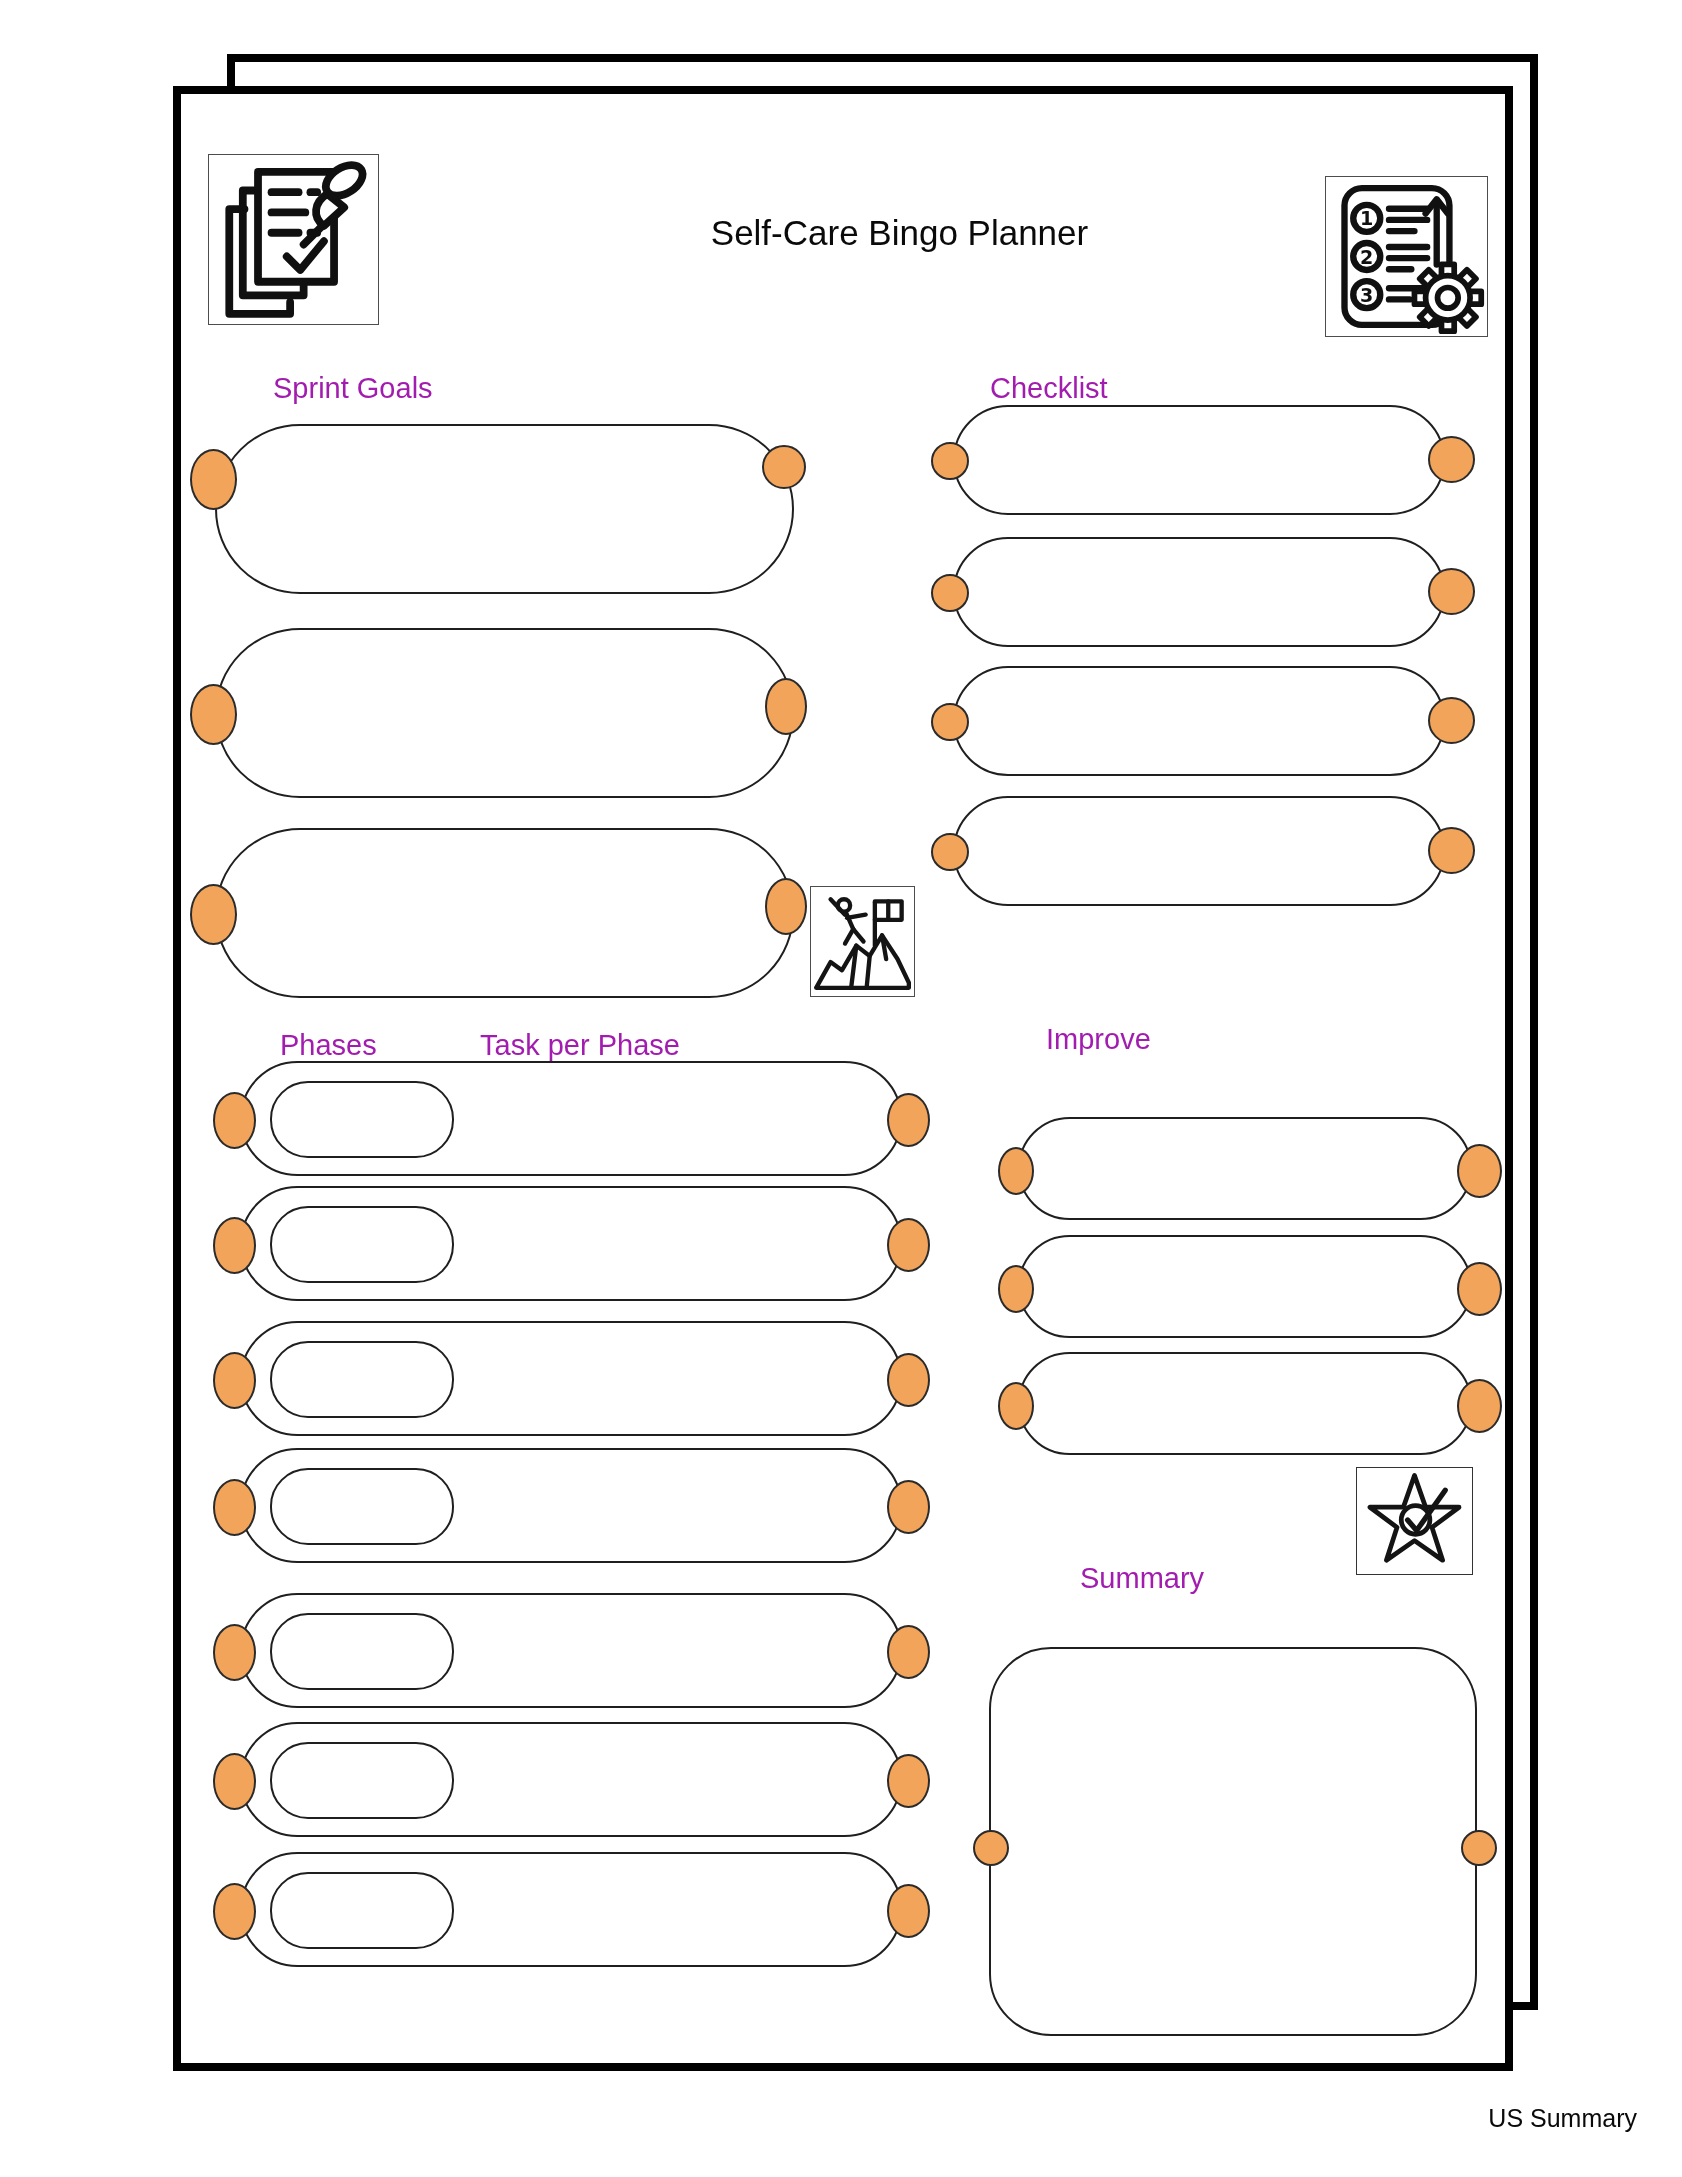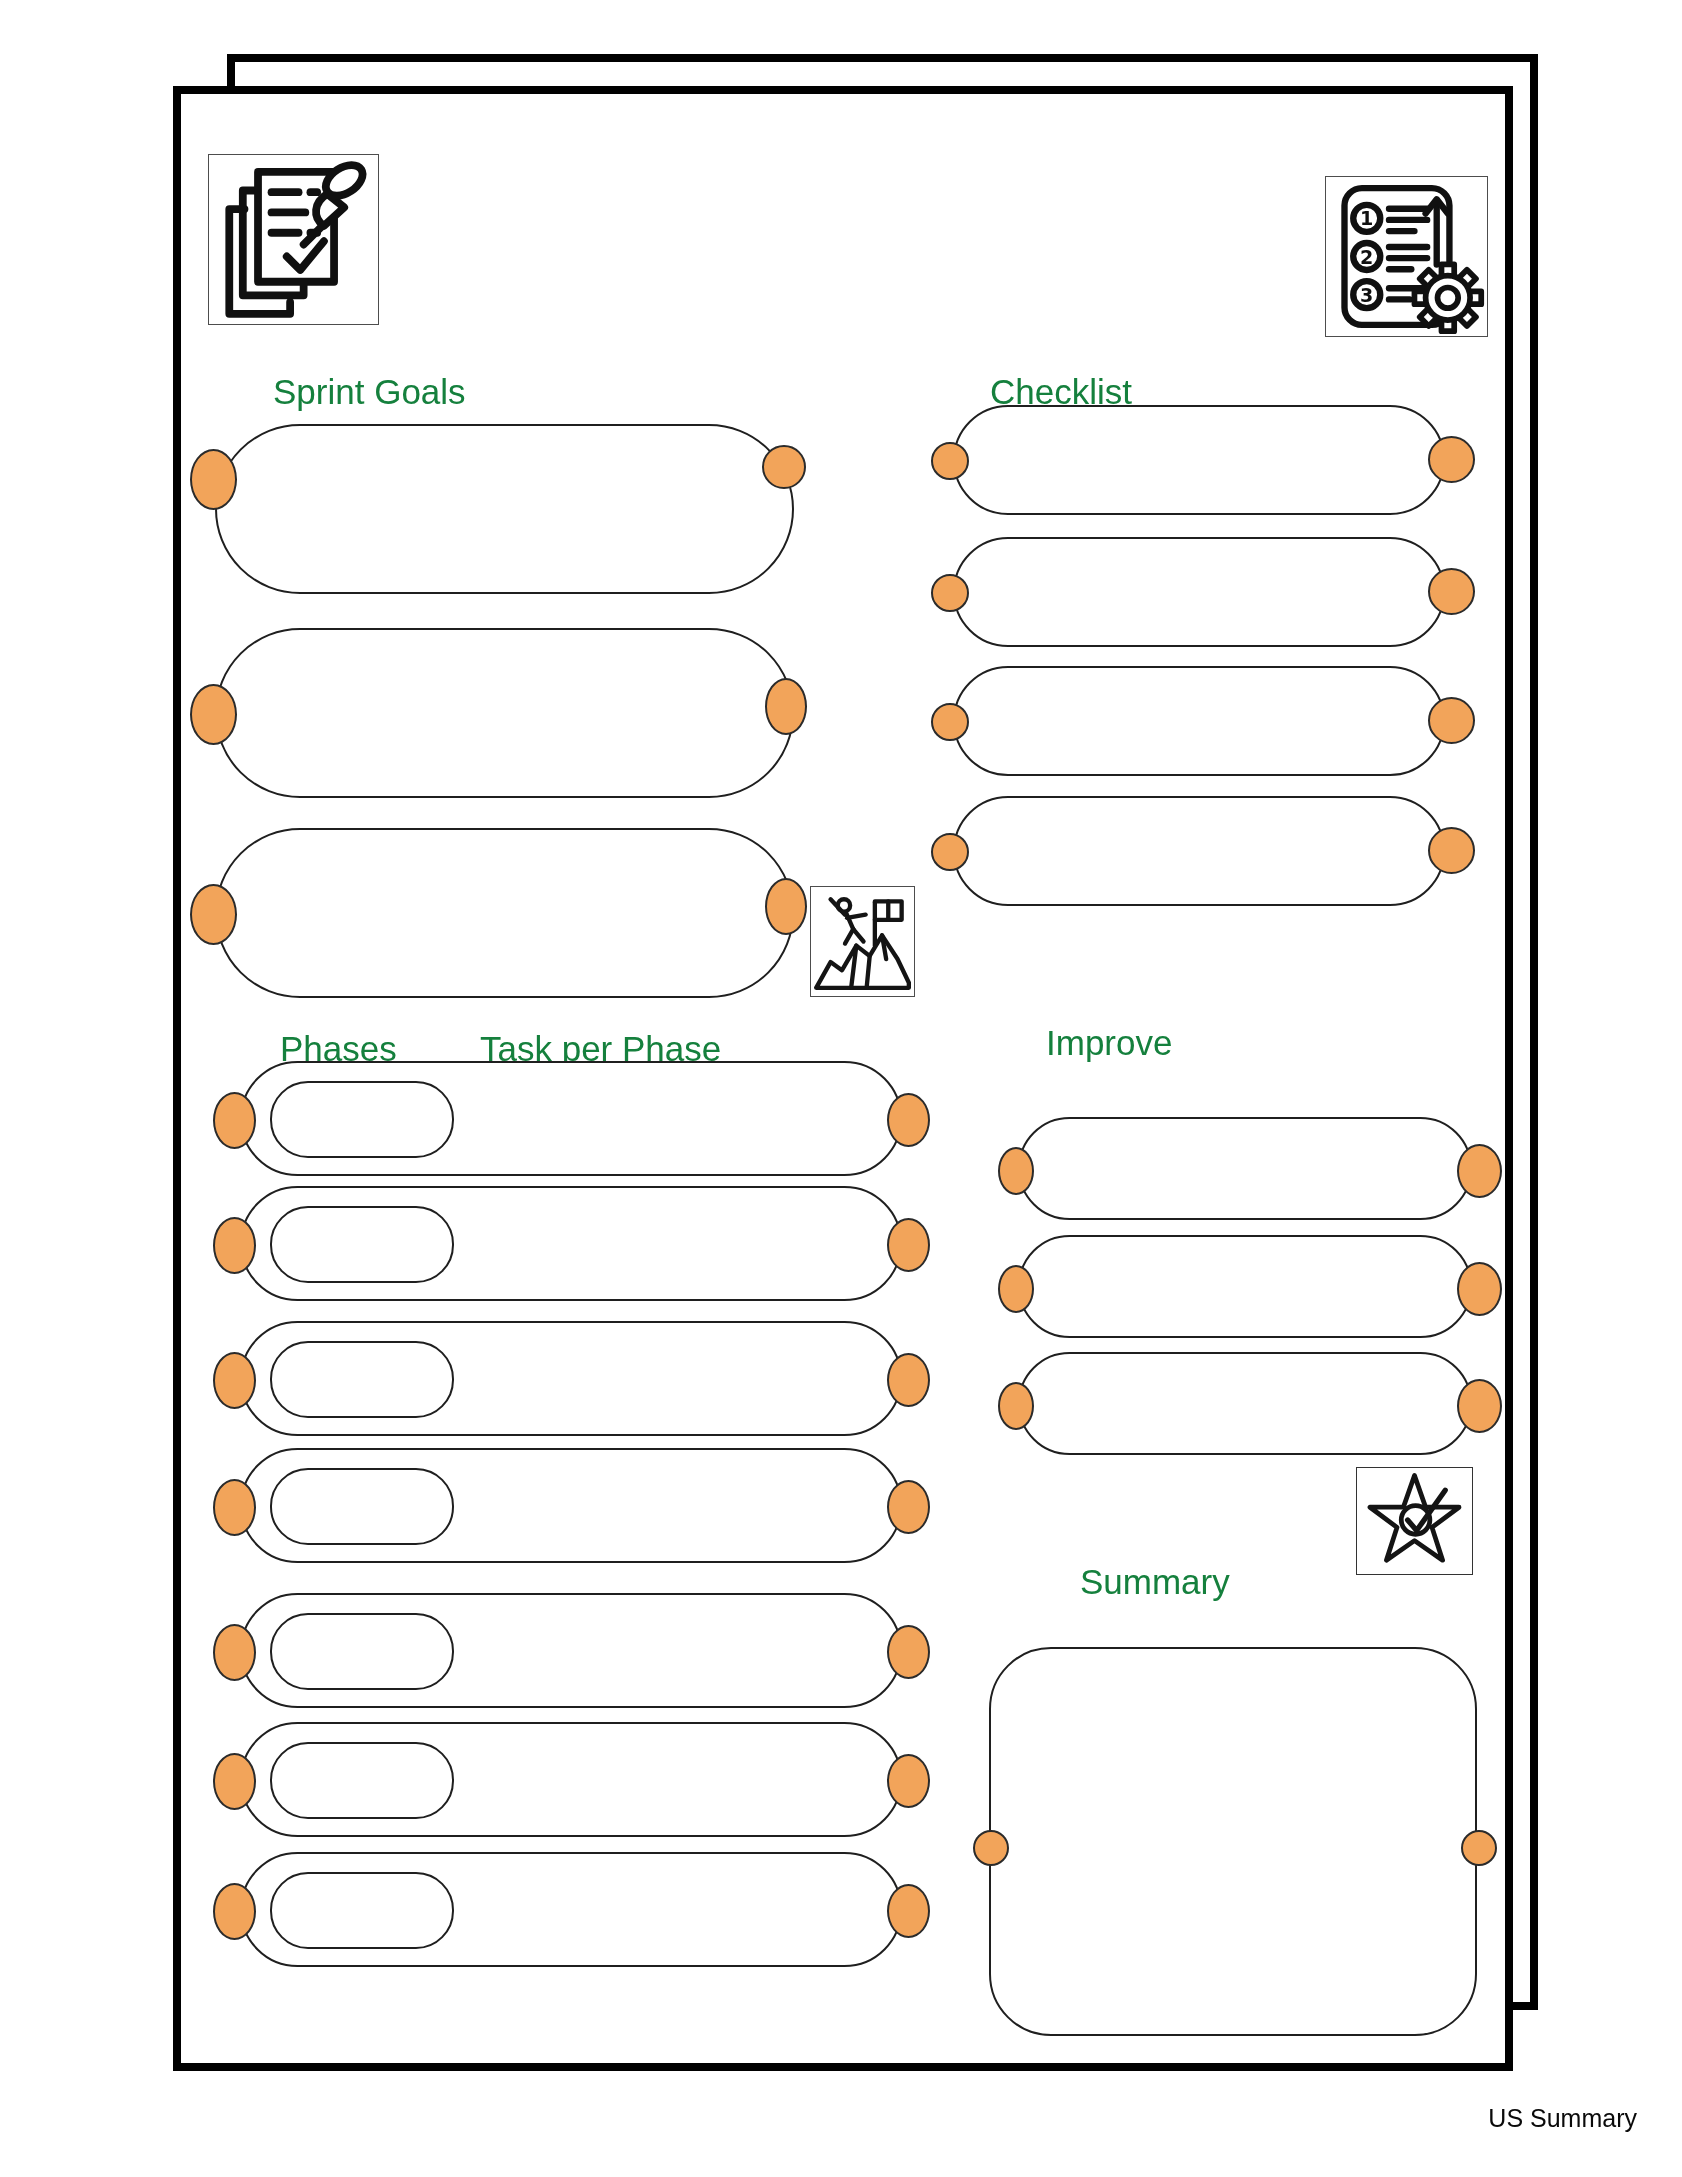--- a/index.html
+++ b/index.html
@@ -13,21 +13,21 @@
   html,body{background:#fff}
   body{font-family:"Liberation Sans", sans-serif;color:#0A0A0A}
   #canvas{position:relative;width:1683px;height:2177px;background:#fff;overflow:hidden}
 
   .page-back{position:absolute;left:227px;top:54px;width:1311px;height:1956px;
     border:8.6px solid var(--page-border);background:#fff;z-index:1}
   .page-front{position:absolute;left:173px;top:86px;width:1340px;height:1985px;
     border:8.6px solid var(--page-border);background:#fff;z-index:2}
 
   .abs{position:absolute;z-index:3}
-  .label{font-size:35px;line-height:1.12;color:#15803d;white-space:nowrap}
+  .label{font-size:29px;line-height:1.12;color:#a21caf;white-space:nowrap}
   .title{font-size:35px;text-align:center;white-space:nowrap}
 
   .pill{position:absolute;z-index:3;background:#fff;border:2.2px solid var(--outline)}
   .pill .inner{position:absolute;background:#fff;border:2.2px solid var(--outline);border-radius:38px}
   .dot{position:absolute;background:var(--connector-fill);border:2.2px solid var(--connector-stroke);
     border-radius:50%;z-index:4}
 
   .iconbox{position:absolute;z-index:3;background:#fff;border:1.7px solid var(--icon-border)}
   .iconbox svg{display:block;width:100%;height:100%}
 
@@ -54,20 +54,21 @@
         <path d="M37 46 H53" fill="none"></path>
           <path d="M60 46 H64" fill="none"></path>
         <path d="M46 60 L54 68 L68 51" fill="none"></path>
         <path d="M70 23 C62 28 61 37 68 42 L80 31 Z"></path>
         <ellipse cx="80" cy="15" rx="12" ry="7.5" transform="rotate(-33 80 15)"></ellipse>
         <path d="M67 42 L56 53" fill="none"></path>
       </g>
     </svg>
   </div>
 
+  <div class="abs title" style="left:640px;top:213px;width:519px">Self-Care Bingo Planner</div>
 
   <div class="iconbox" style="left:1325px;top:176px;width:163px;height:161px">
     <svg viewBox="0 0 100 100">
       <g fill="none" stroke="#101010" stroke-width="4" stroke-linecap="round" stroke-linejoin="round">
         <rect x="11" y="7" width="66" height="86" rx="11" fill="#fff"></rect>
         <circle cx="25" cy="26" r="8.5"></circle>
         <circle cx="25" cy="50" r="8.5"></circle>
         <circle cx="25" cy="74" r="8.5"></circle>
         <path d="M39 20 H63"></path>
           <path d="M39 27 H63"></path>

